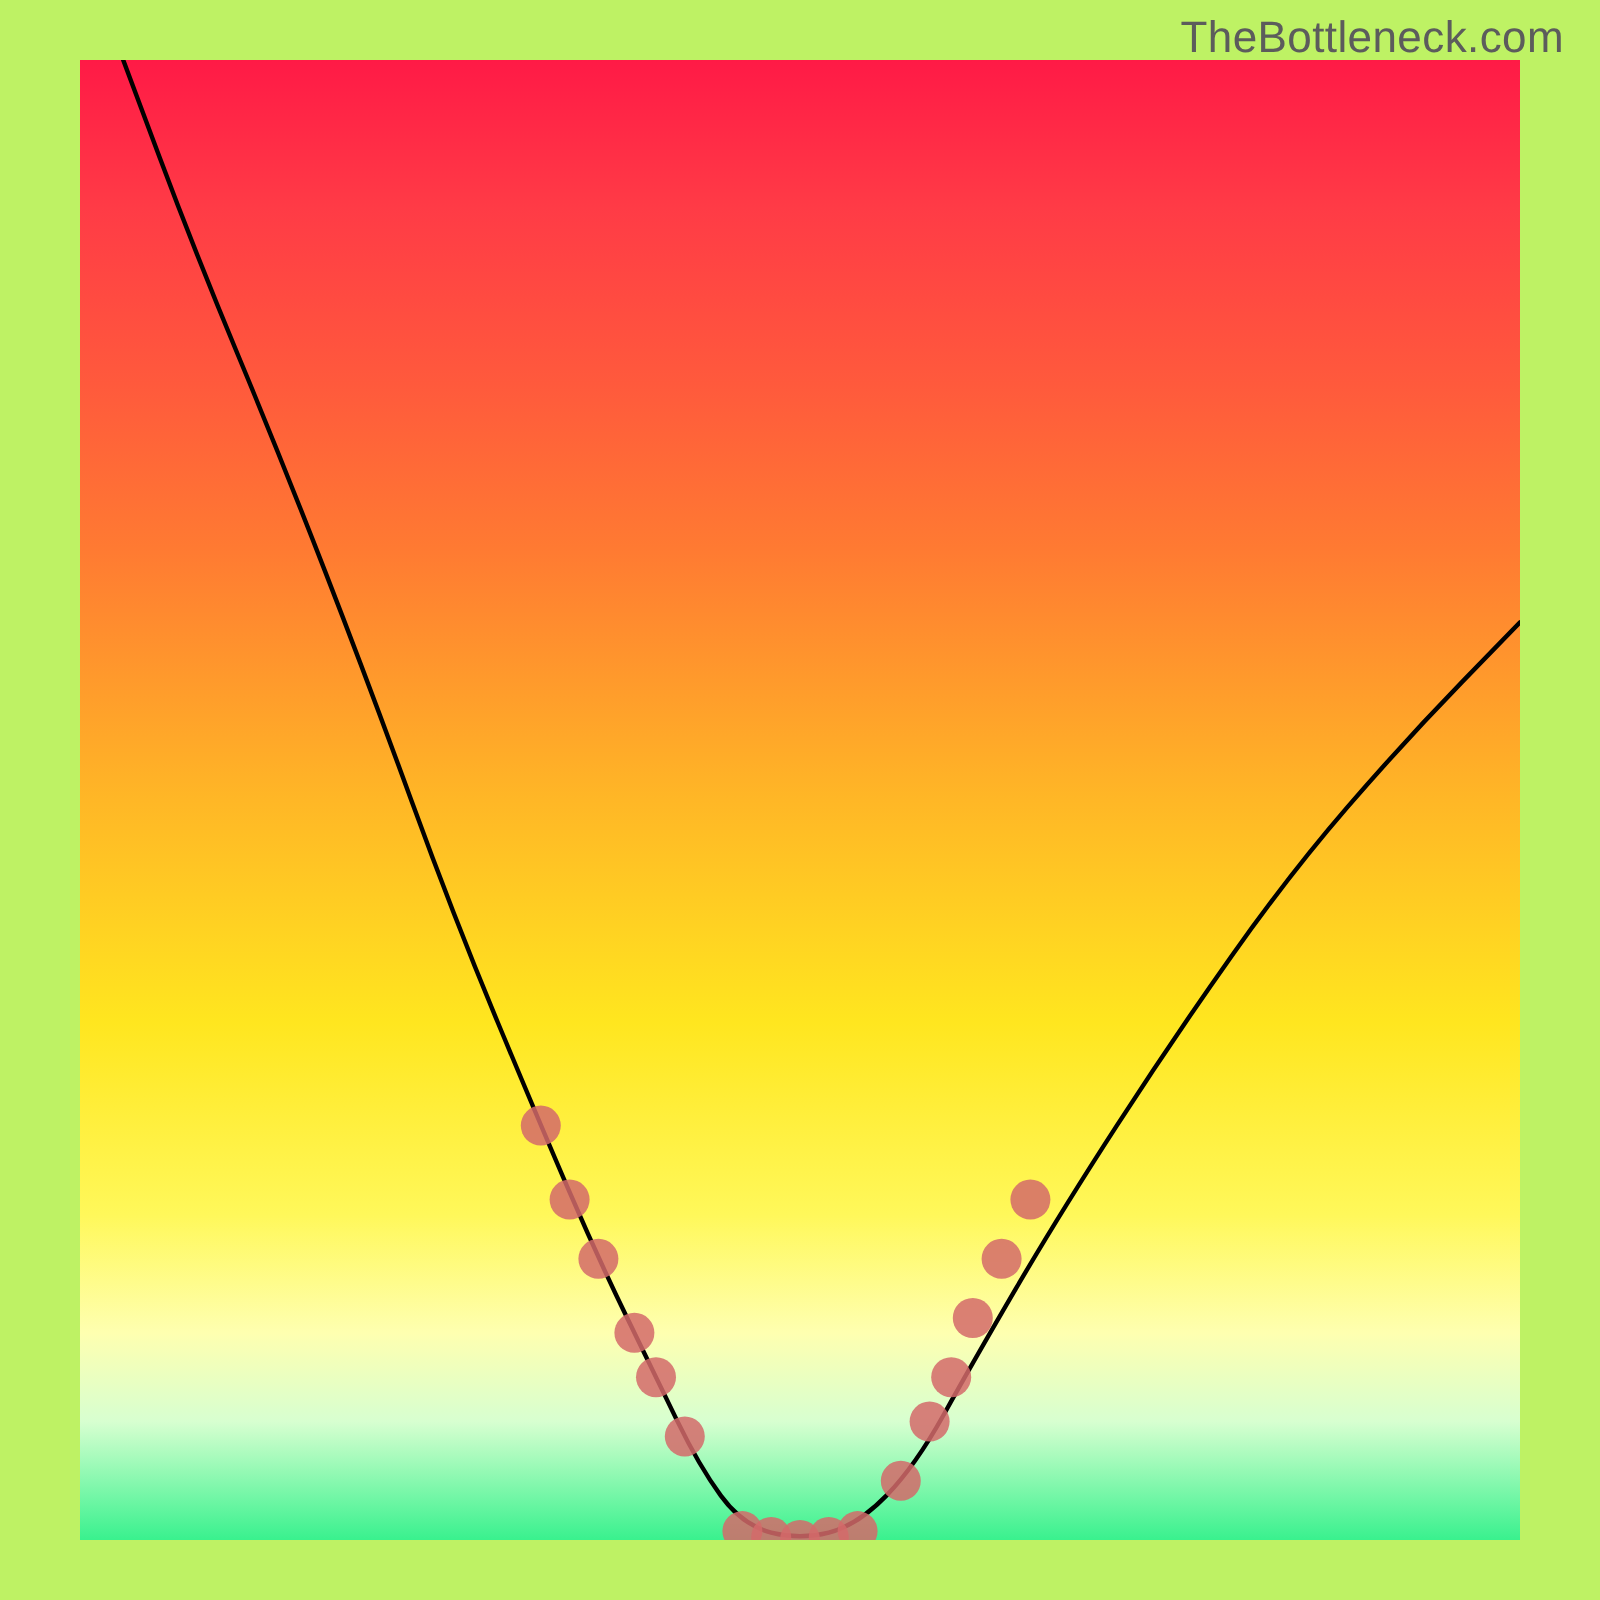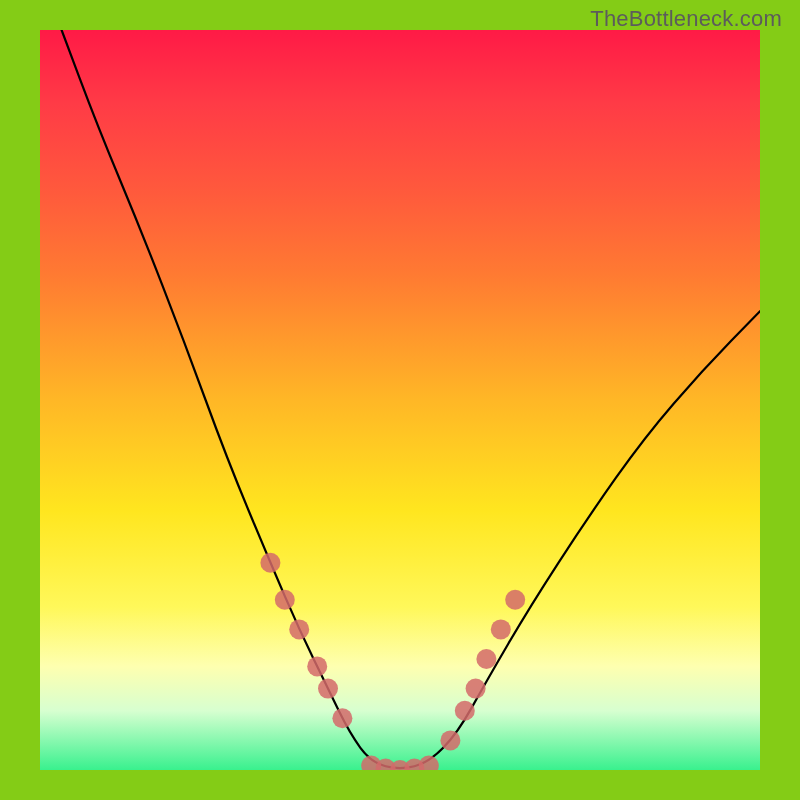--- a/index.html
+++ b/index.html
@@ -10,21 +10,21 @@
     background: #000;
     overflow: hidden;
     font-family: Arial, Helvetica, sans-serif;
   }
   .frame {
     position: absolute;
     left: 0;
     top: 0;
     width: 800px;
     height: 800px;
-    background: #84cc16;
+    background: #bef264;
   }
   .plot {
     position: absolute;
     left: 40px;
     top: 30px;
     width: 720px;
     height: 740px;
     background: linear-gradient(to bottom,
       #ff1a46 0%,
       #ff3b46 10%,

